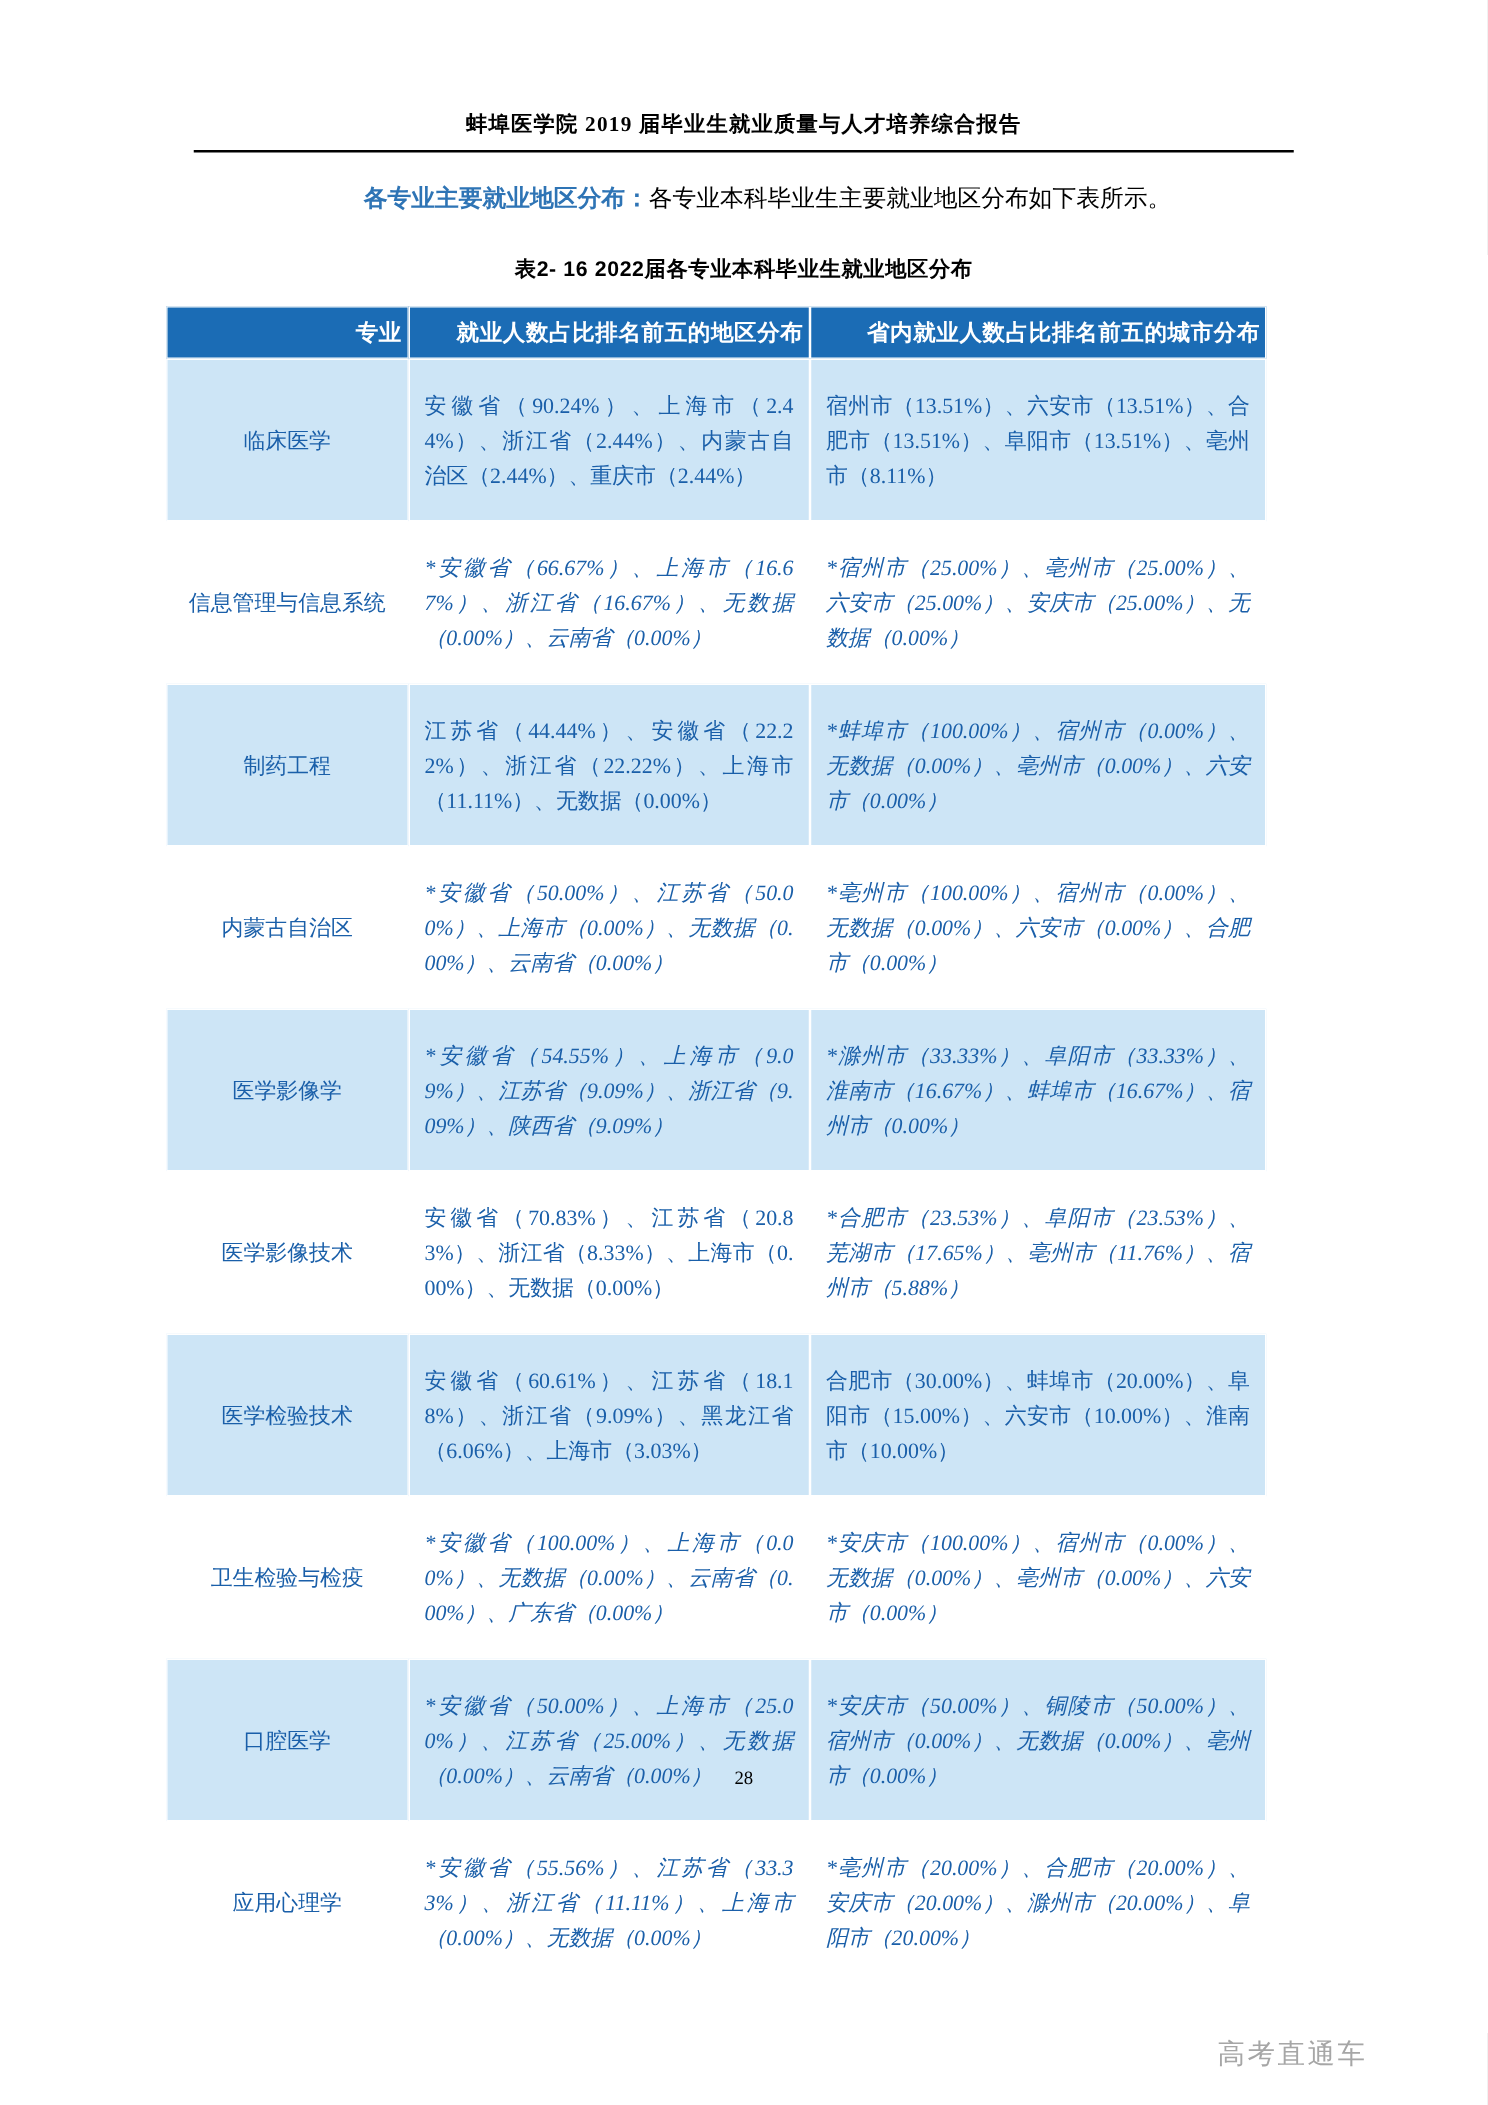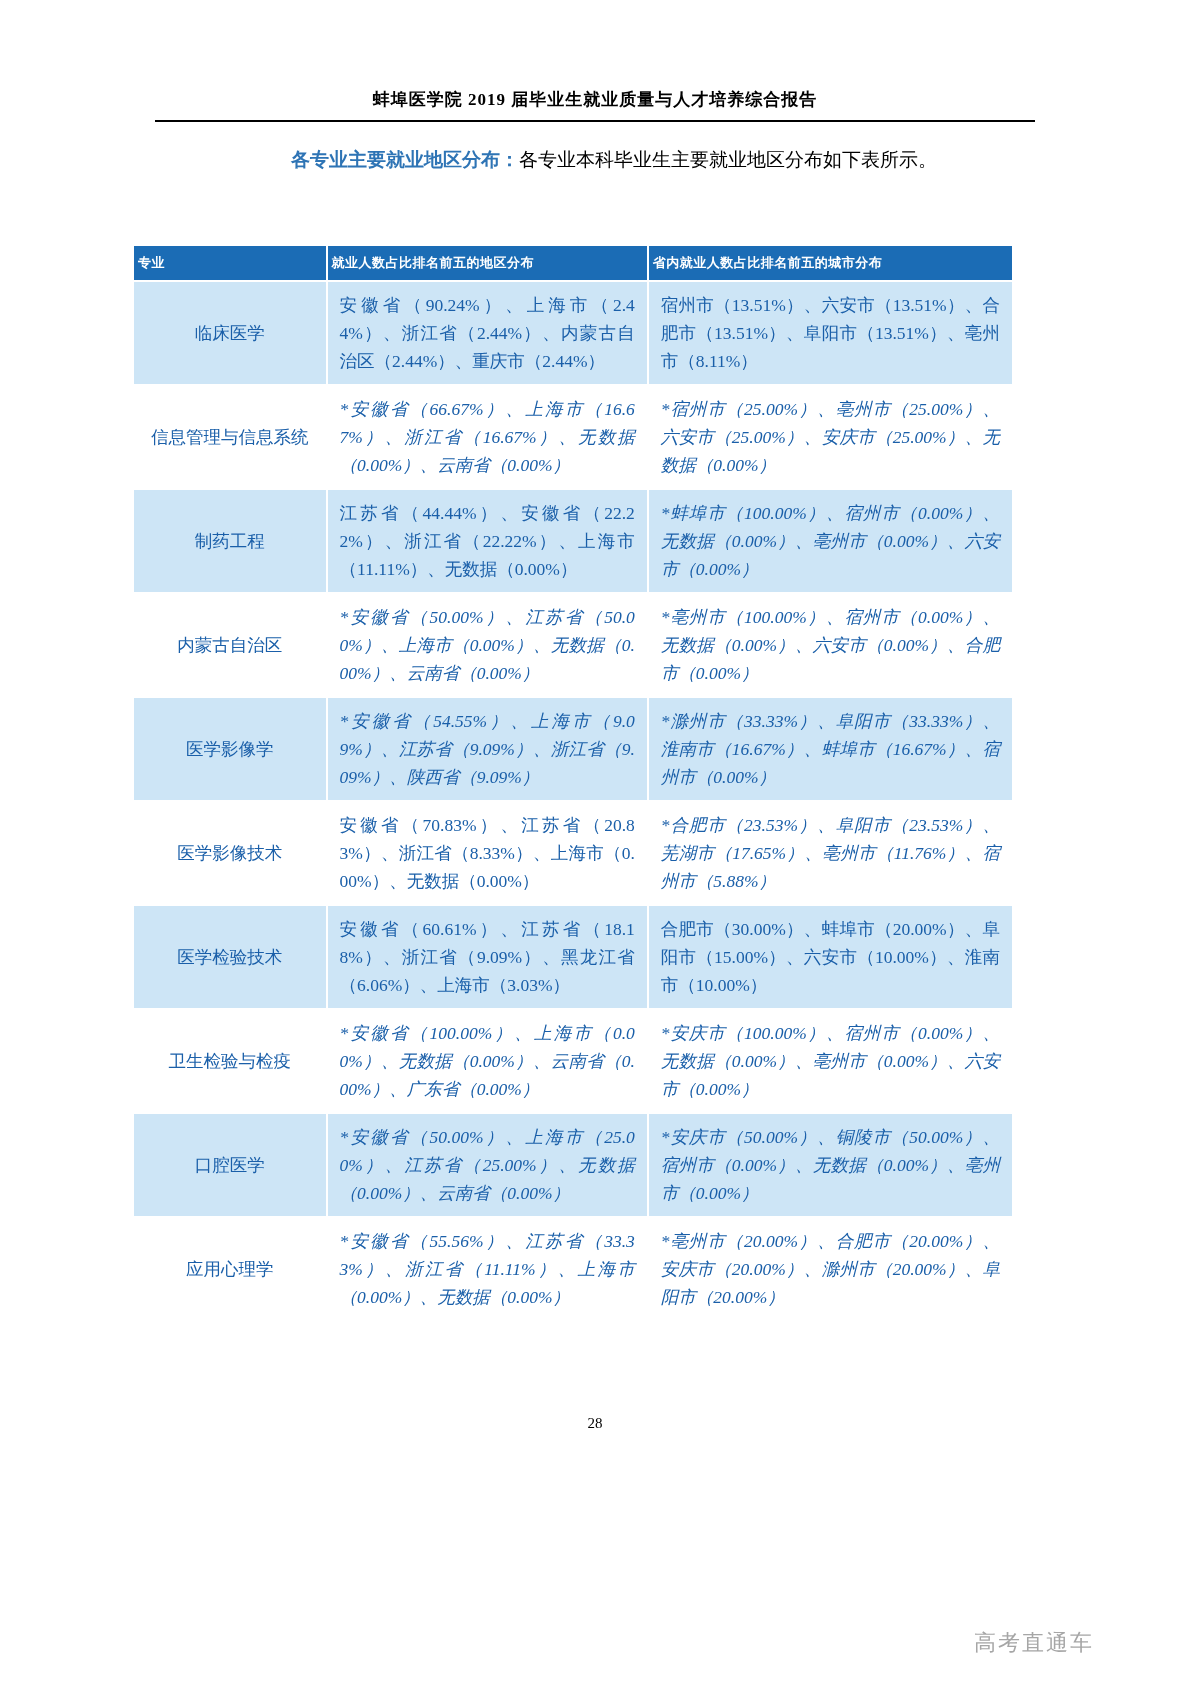--- a/index.html
+++ b/index.html
@@ -69,32 +69,32 @@
     table-layout: fixed;
   }
   .employment-table col.c1 { width: 22%; }
   .employment-table col.c2 { width: 36.5%; }
   .employment-table col.c3 { width: 41.5%; }
   .employment-table th {
     background: #1b6cb5;
     color: #ffffff;
     font-family: "Liberation Sans", sans-serif;
     font-weight: bold;
-    font-size: 13px;
+    font-size: 18px;
     padding: 8px 4px;
     border: 1.5px solid #ffffff;
-    text-align: left;
+    text-align: right;
     letter-spacing: 0.5px;
   }
   .employment-table td {
     border: 1.5px solid #ffffff;
     font-size: 17.5px;
     line-height: 1.6;
     color: #1a5fa9;
-    padding: 9px 12px;
+    padding: 22px 12px;
     vertical-align: middle;
     background: #ffffff;
   }
   .employment-table tr.shaded td { background: #cde5f6; }
   .employment-table td.major-cell {
     text-align: center;
     font-family: "Liberation Sans", sans-serif;
     padding: 9px 6px;
   }
   .employment-table td.data-cell {
@@ -127,20 +127,21 @@
 
 <div class="page">
 
   <div class="doc-header">蚌埠医学院 2019 届毕业生就业质量与人才培养综合报告</div>
   <div class="header-rule"></div>
 
   <div class="intro">
     <span class="lead">各专业主要就业地区分布：</span><span>各专业本科毕业生主要就业地区分布如下表所示。</span>
   </div>
 
+  <div class="table-caption">表2- 16  2022届各专业本科毕业生就业地区分布</div>
 
   <table class="employment-table">
     <colgroup>
       <col class="c1">
         <col class="c2">
         <col class="c3">
     </colgroup>
     <thead>
       <tr>
         <th>专业</th>

